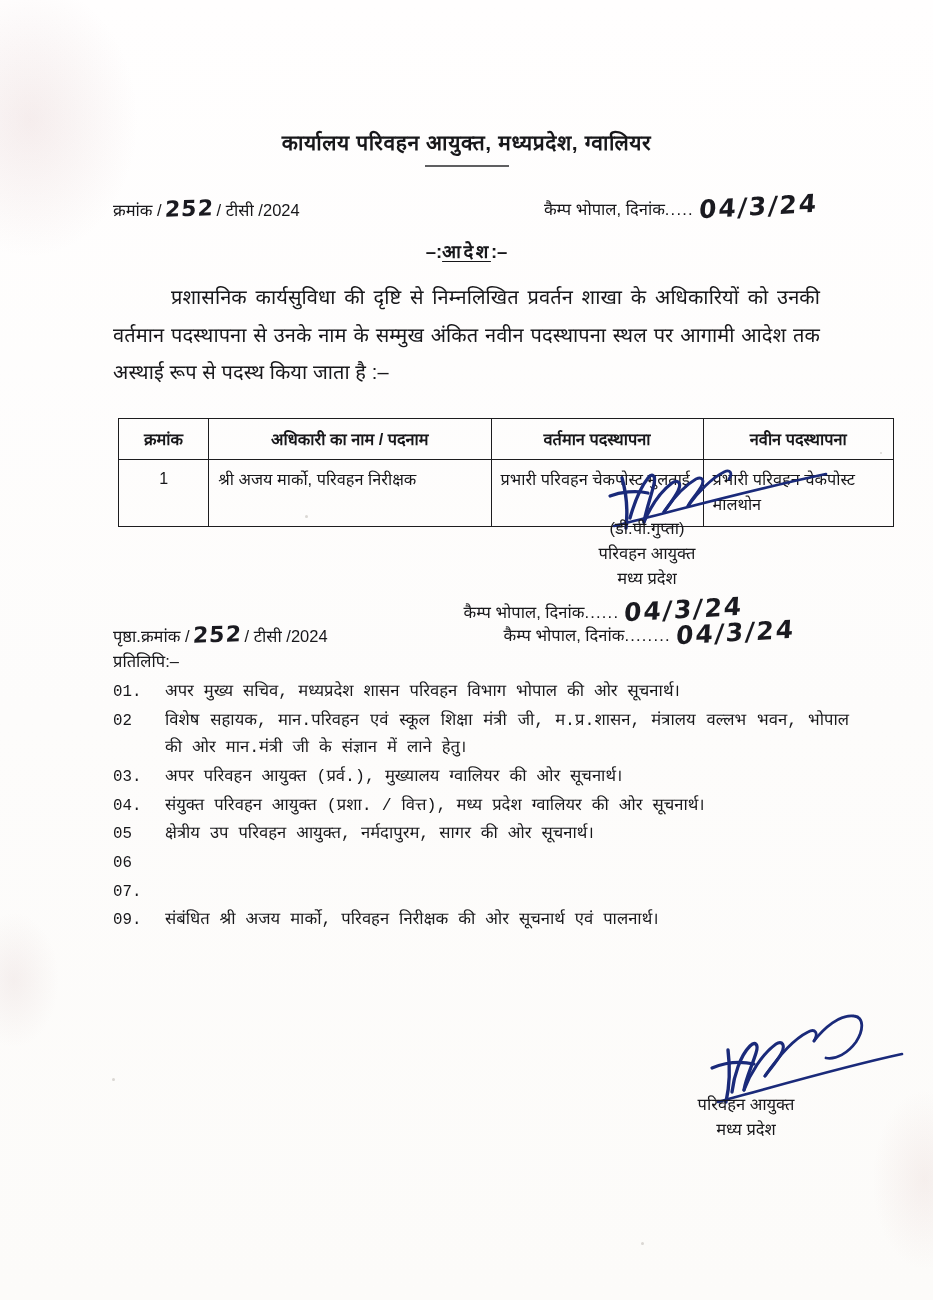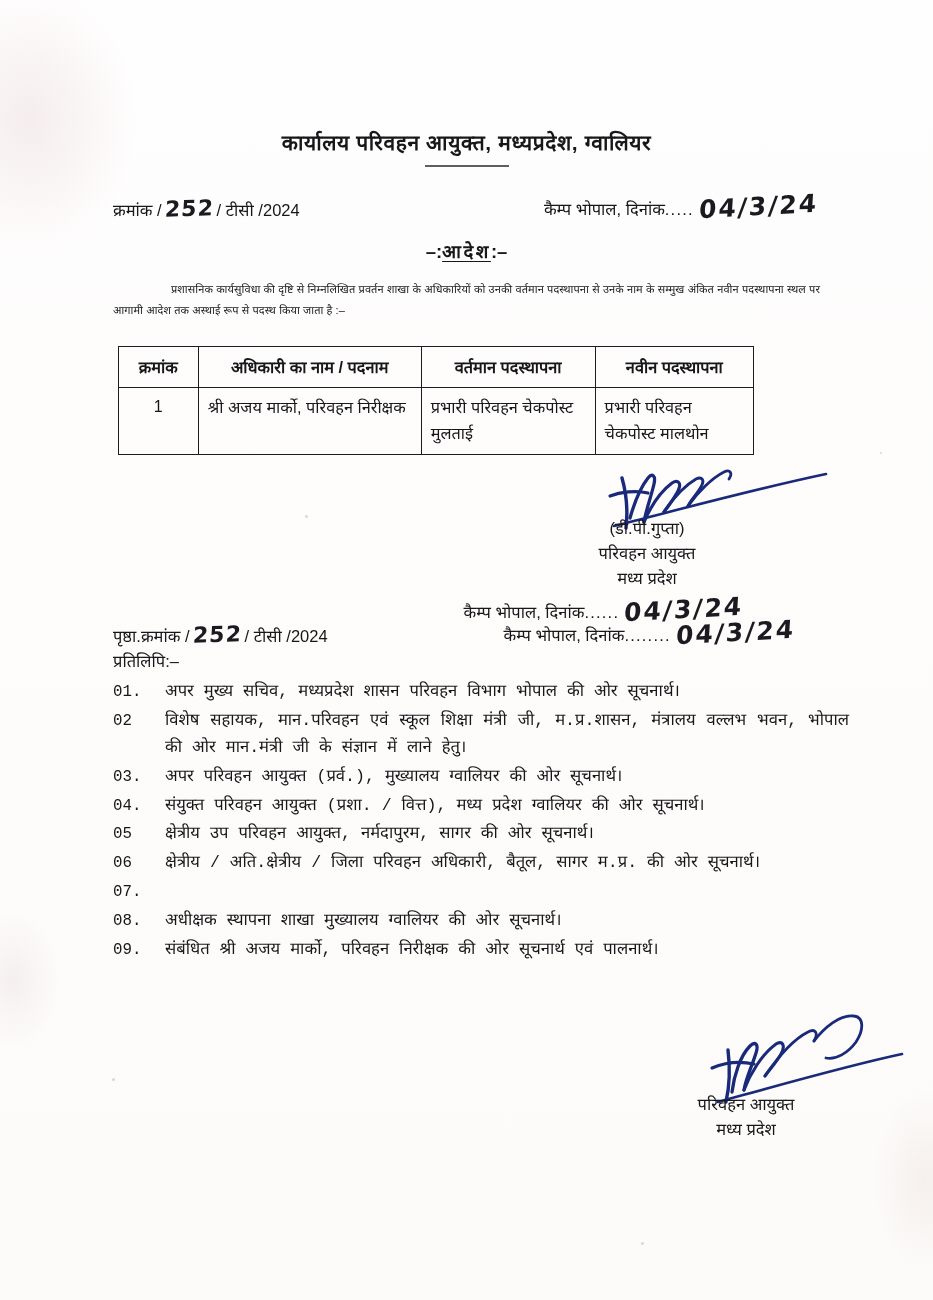--- a/index.html
+++ b/index.html
@@ -60,29 +60,29 @@
     text-align:center;margin-top:17px;
     font-size:18.5px;font-weight:700;
   }
   .order-head .u{
     text-decoration:underline;text-underline-offset:3px;
     letter-spacing:2.5px;
   }
 
   .para{
     margin:16px 113px 0 113px;
-    font-size:11px;line-height:1.88;
+    font-size:20px;line-height:1.88;
     text-align:justify;text-indent:58px;
     letter-spacing:.1px;
   }
 
   
   table.order-table{
     margin:26px 0 0 118px;
-    width:636px;
+    width:776px;
     border-collapse:collapse;
     font-size:16.3px;
   }
   table.order-table th,table.order-table td{
     border:1.6px solid #1d1d1f;
     padding:7px 9px;
     vertical-align:top;
     font-weight:400;
   }
   table.order-table th{text-align:center;font-weight:700;padding:9px 6px;}
@@ -244,28 +244,23 @@
     <li>
       <span class="num">04.</span>
       <span class="txt">संयुक्त परिवहन आयुक्त (प्रशा. / वित्त), मध्य प्रदेश ग्वालियर की ओर सूचनार्थ।</span>
     </li>
     <li>
       <span class="num">05</span>
       <span class="txt">क्षेत्रीय उप परिवहन आयुक्त, नर्मदापुरम, सागर की ओर सूचनार्थ।</span>
     </li>
     <li>
       <span class="num">06</span>
-      <span class="txt">क्षेत्रीय / अति.क्षेत्रीय / जिला परिवहन अधिकारी, बैतूल, सागर म.प्र. की ओर सूचनार्थ।</span>
     </li>
     <li>
       <span class="num">07.</span>
-    </li>
-    <li>
-      <span class="num">08.</span>
-      <span class="txt">अधीक्षक स्थापना शाखा मुख्यालय ग्वालियर की ओर सूचनार्थ।</span>
     </li>
     <li>
       <span class="num">09.</span>
       <span class="txt">संबंधित श्री अजय मार्को, परिवहन निरीक्षक की ओर सूचनार्थ एवं पालनार्थ।</span>
     </li>
   </ol>
 </div>
 
 <svg class="sig-ink" style="left:676px;top:1006px;" width="240" height="110" viewBox="0 0 240 110" fill="none">
   <g stroke="#1a2a7a" stroke-linecap="round" stroke-linejoin="round" fill="none">

